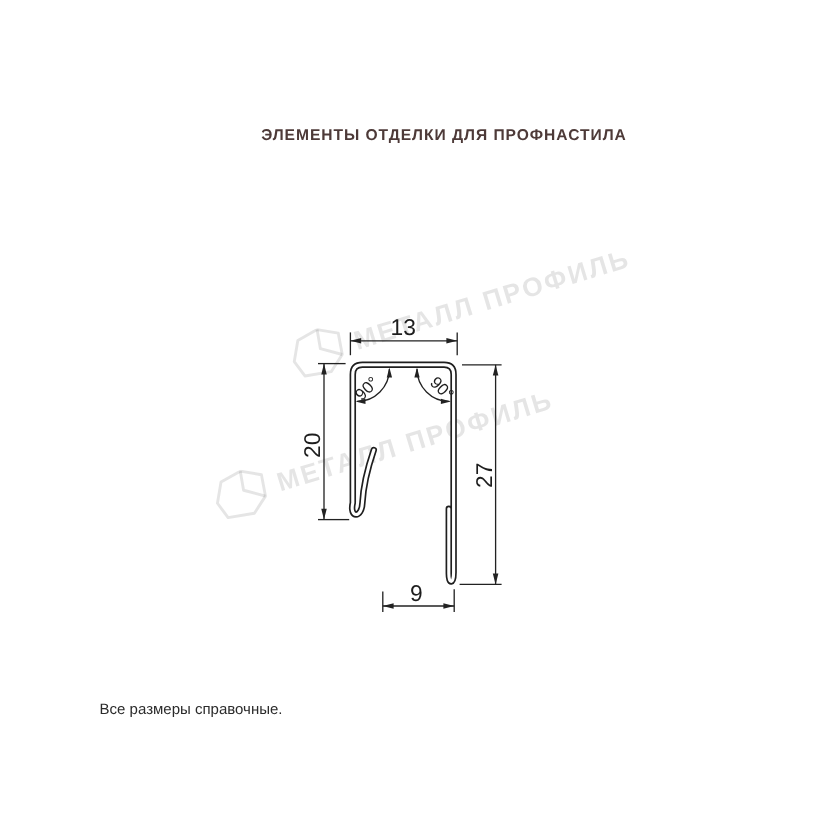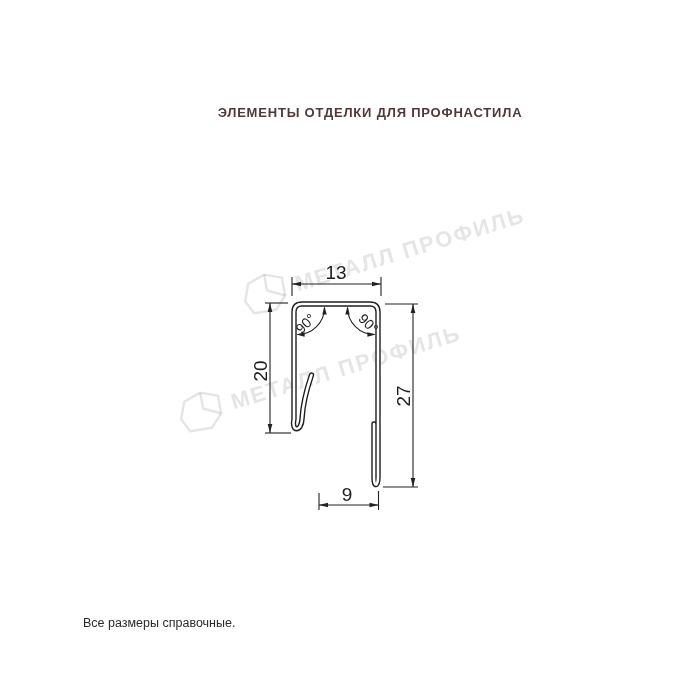--- a/index.html
+++ b/index.html
@@ -19,21 +19,21 @@
     white-space:nowrap;user-select:none;
   }
   .wm svg{display:block;}
   .wm-1{left:243px;top:281px;}
   .wm-2{left:179px;top:399px;}
   
   .drawing{position:absolute;left:0;top:0;width:700px;height:700px;}
   .dimtxt{font-family:"Liberation Sans",sans-serif;font-size:19px;fill:#1d1d1d;}
   .angtxt{font-family:"Liberation Sans",sans-serif;font-size:14px;fill:#1d1d1d;}
   
-  .footer{position:absolute;left:83px;top:615px;font-size:12.5px;line-height:17px;color:#2b2b2b;}
+  .footer{position:absolute;left:83px;top:583px;font-size:12.5px;line-height:17px;color:#2b2b2b;}
 </style>
 </head>
 <body>
 
 <div class="page">
 
   <div class="header">
     <div class="subtitle">ЭЛЕМЕНТЫ ОТДЕЛКИ ДЛЯ ПРОФНАСТИЛА</div>
   </div>
 

